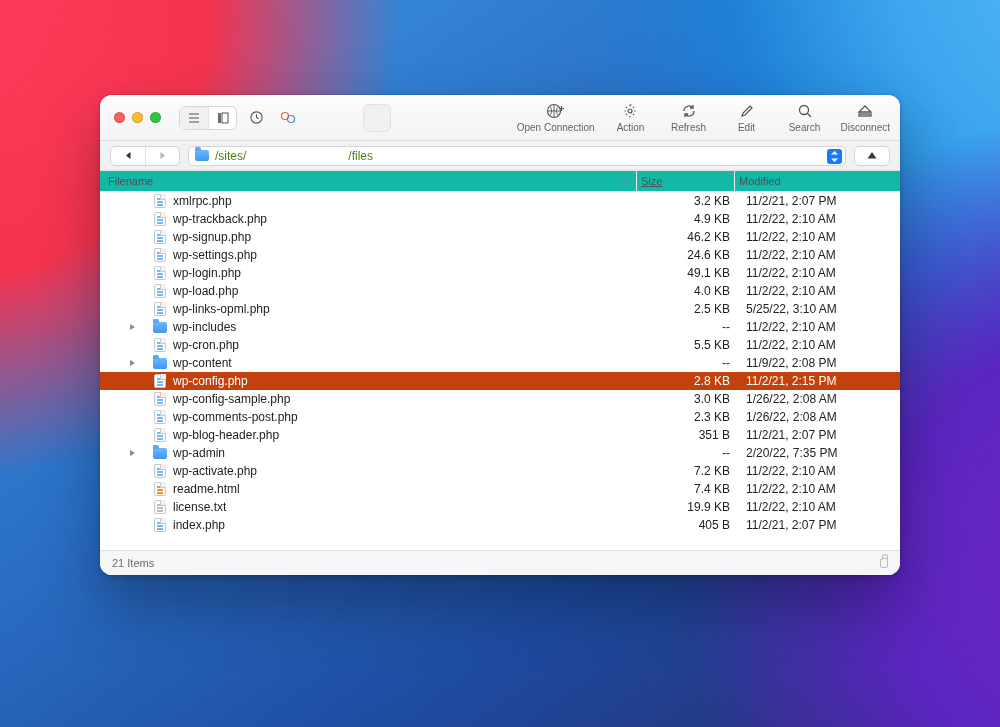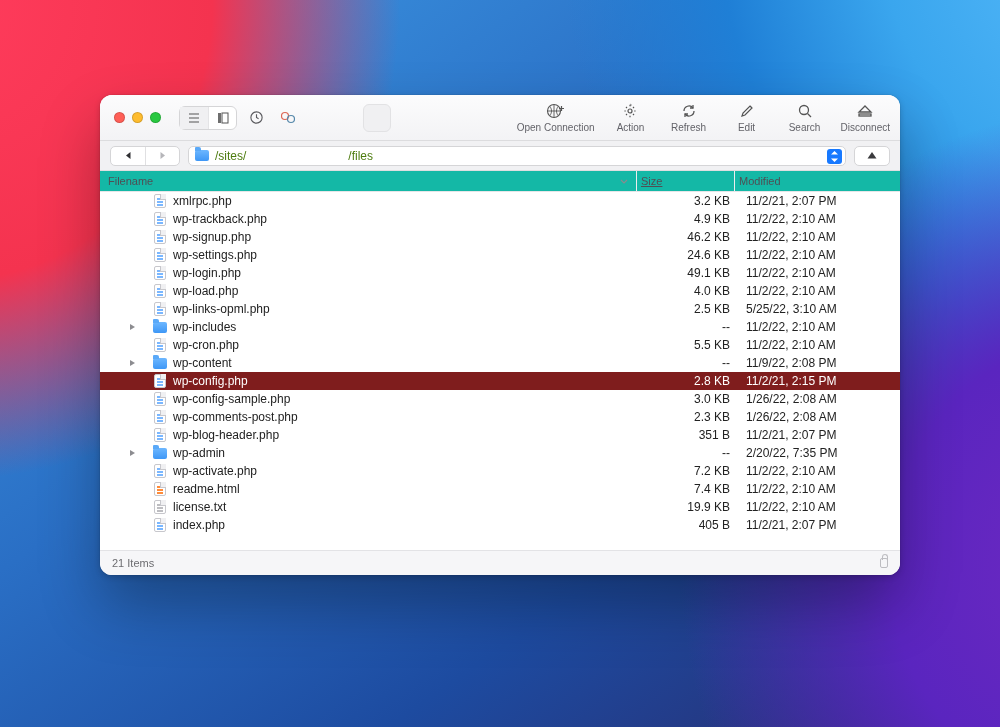--- a/index.html
+++ b/index.html
@@ -97,21 +97,21 @@
   .row {
     display:flex; align-items:center; height:18px; font-size:12px; color:#222;
     padding-left:26px;
   }
   .row .exp { width:12px; display:flex; align-items:center; justify-content:center; color:#8c8c90;}
   .row .indent { width:14px; }
   .row .ic { width:15px; height:15px; margin-right:6px; display:flex; align-items:center; justify-content:center; }
   .row .fn { flex:1; white-space:nowrap; overflow:hidden; text-overflow:ellipsis; }
   .row .sz { width:98px; text-align:right; padding-right:10px; }
   .row .md { width:160px; padding-left:6px; }
-  .row.selected { background:#7f1d1d; color:#fff;align-items:center; }
+  .row.selected { background:#c2410c; color:#fff;align-items:center; }
   .row.selected .sz, .row.selected .md { color:#fff; }
   .row.dim { color:#b2b2b7; }
 
   
   .ficon { width:12px; height:14px; border:1px solid #c7c7cc; border-radius:2px; background:#fff; position:relative; }
   .ficon::after { content:""; position:absolute; right:-1px; top:-1px; width:5px; height:5px; background:#f0f0f2; border-left:1px solid #c7c7cc; border-bottom:1px solid #c7c7cc;}
   .ficon.php::before { content:""; position:absolute; left:2px; right:2px; top:3px; height:2px; background:#7ab7ff; box-shadow:0 3px 0 #7ab7ff, 0 6px 0 #7ab7ff; }
   .ficon.html::before { content:""; position:absolute; left:2px; right:2px; top:3px; height:2px; background:#ff8c3a; box-shadow:0 3px 0 #ff8c3a, 0 6px 0 #ff8c3a; }
   .ficon.txt::before { content:""; position:absolute; left:2px; right:2px; top:3px; height:2px; background:#bdbdc1; box-shadow:0 3px 0 #bdbdc1, 0 6px 0 #bdbdc1; }
   .foldericon { width:14px; height:11px; border-radius:2px; background:linear-gradient(#6db7ff,#3e97f6); position:relative; }

